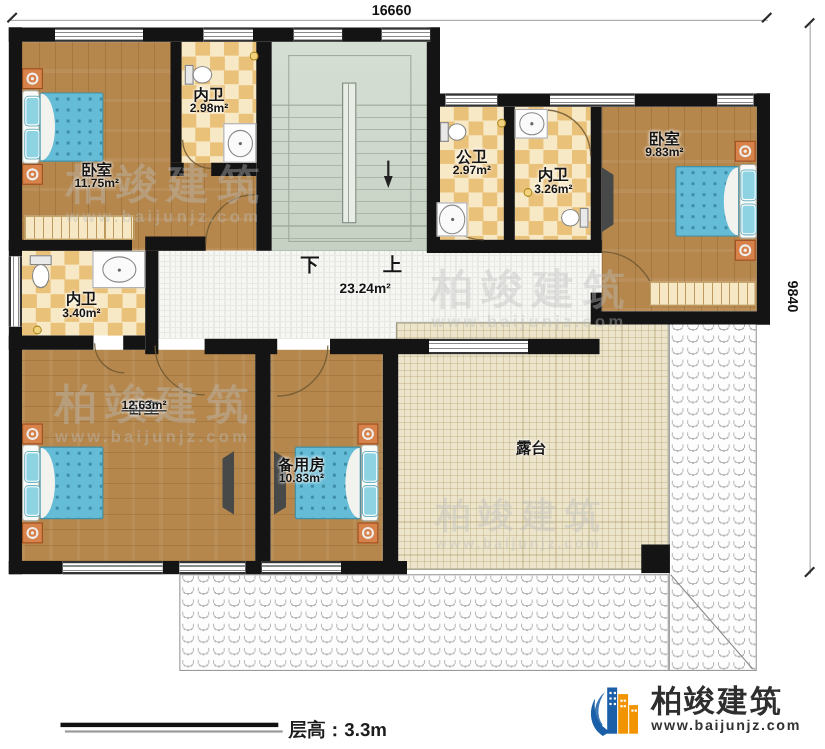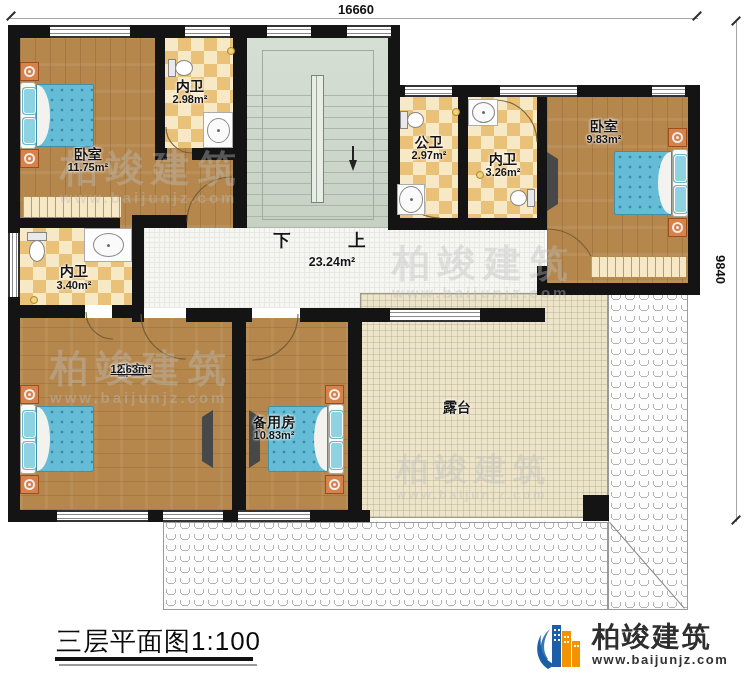--- a/index.html
+++ b/index.html
@@ -276,39 +276,39 @@
   <div class="label-n" style="left:503px;top:152px;">内卫</div>
   <div class="label-a" style="left:503px;top:167px;">3.26m²</div>
   <div class="label-n" style="left:604px;top:119px;">卧室</div>
   <div class="label-a" style="left:604px;top:134px;">9.83m²</div>
   <div class="label-n" style="left:74px;top:264px;">内卫</div>
   <div class="label-a" style="left:74px;top:280px;">3.40m²</div>
   <div class="label-n" style="left:131px;top:363px;">卧室</div>
   <div class="label-a" style="left:131px;top:364px;text-decoration:underline;">12.63m²</div>
   <div class="label-n" style="left:274px;top:415px;">备用房</div>
   <div class="label-a" style="left:274px;top:430px;">10.83m²</div>
-  <div class="label-n" style="left:457px;top:400px;text-align:right;">露台</div>
+  <div class="label-n" style="left:483px;top:400px;text-align:right;">露台</div>
   <div class="label-big" style="left:282px;top:232px;">下</div>
   <div class="label-big" style="left:357px;top:232px;">上</div>
   <div class="label-a" style="left:332px;top:256px;font-size:12.5px;">23.24m²</div>
 
   <div class="dimline" style="left:10px;top:18px;width:688px;height:1px;"></div>
   <div class="tick" style="left:5px;top:15px;"></div>
   <div class="tick" style="left:691px;top:15px;"></div>
   <div class="dimlabel" style="left:356px;top:2px;transform:translateX(-50%);">16660</div>
   <div class="dimline" style="left:736px;top:22px;width:1px;height:500px;"></div>
   <div class="tick" style="left:730px;top:20px;"></div>
   <div class="tick" style="left:730px;top:519px;"></div>
   <div class="dimlabel" style="left:700px;top:262px;transform:rotate(90deg);background:transparent;">9840</div>
 
-  <div class="f-title" style="left:56px;top:624px;">
-    <span>三层平面图</span><span>1:100</span>
-  </div>
   <div class="f-rule1" style="left:55px;top:657px;width:198px;height:4px;"></div>
   <div class="f-rule2" style="left:59px;top:664px;width:198px;height:2px;"></div>
+  <div class="f-info" style="left:262px;top:652px;">
+    <span>层高：</span><span>3.3m</span>
+  </div>
 
   <div class="abs" style="left:534px;top:616px;width:210px;height:58px;">
     <svg width="52" height="56" viewBox="0 0 52 56" style="position:absolute;left:0;top:1px;">
       <path d="M14 52 C3 45 0 30 7 18 C5 32 10 43 21 48 Z" fill="#1a5fa8"></path>
       <path d="M10 44 C4 34 6 20 16 12 C9 22 8 34 14 42 Z" fill="#1a5fa8" opacity="0.85"></path>
       <rect x="18" y="8" width="9" height="42" fill="#1a5fa8"></rect>
       <rect x="28" y="14" width="9" height="36" fill="#f29400"></rect>
       <rect x="38" y="24" width="8" height="26" fill="#f29400"></rect>
       <g fill="#ffffff">
         <rect x="20" y="12" width="2" height="2"></rect>

